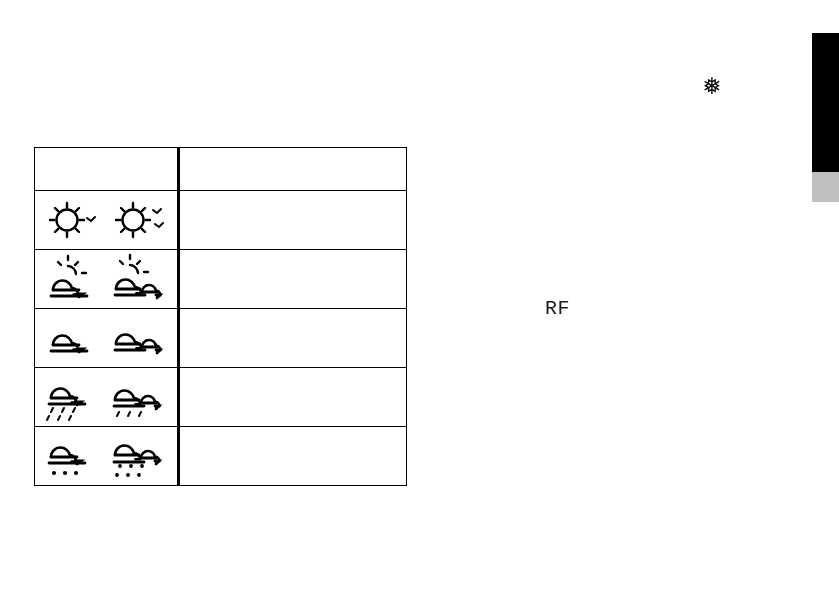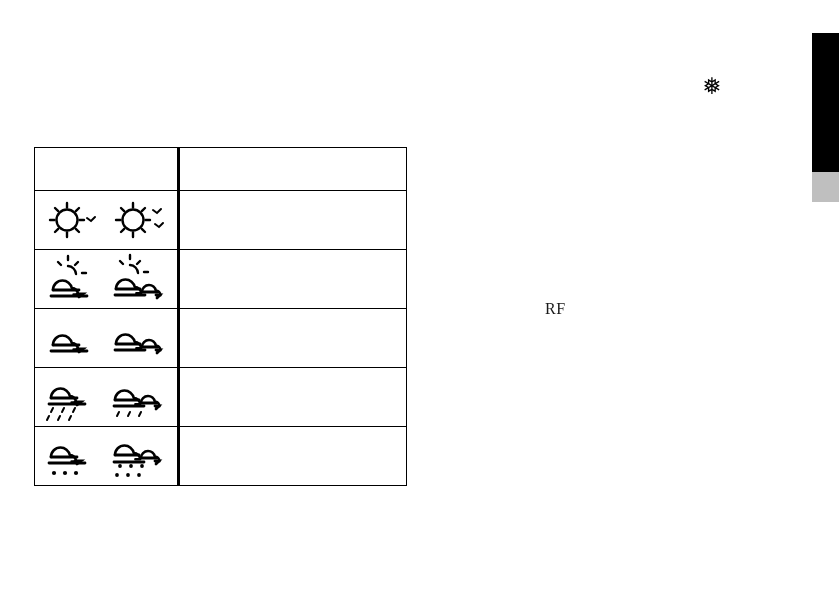--- a/index.html
+++ b/index.html
@@ -88,25 +88,25 @@
     line-height: 28px;
     font-weight: bold;
     text-align: center;
     color: #000000;
     font-family: "DejaVu Sans", sans-serif;
   }
   #rf-label {
     position: absolute;
     left: 545px;
     top: 296px;
-    font-size: 16px;
+    font-size: 20px;
     line-height: 26px;
     letter-spacing: 0.5px;
     color: #1a1a1a;
-    font-family: Liberation Serif, serif;
+    font-family: Liberation Mono, monospace;
   }
 
   
   #scrollbar {
     position: absolute;
     left: 812px;
     top: 33px;
     width: 27px;
     height: 169px;
     background: #bfbfbf;

